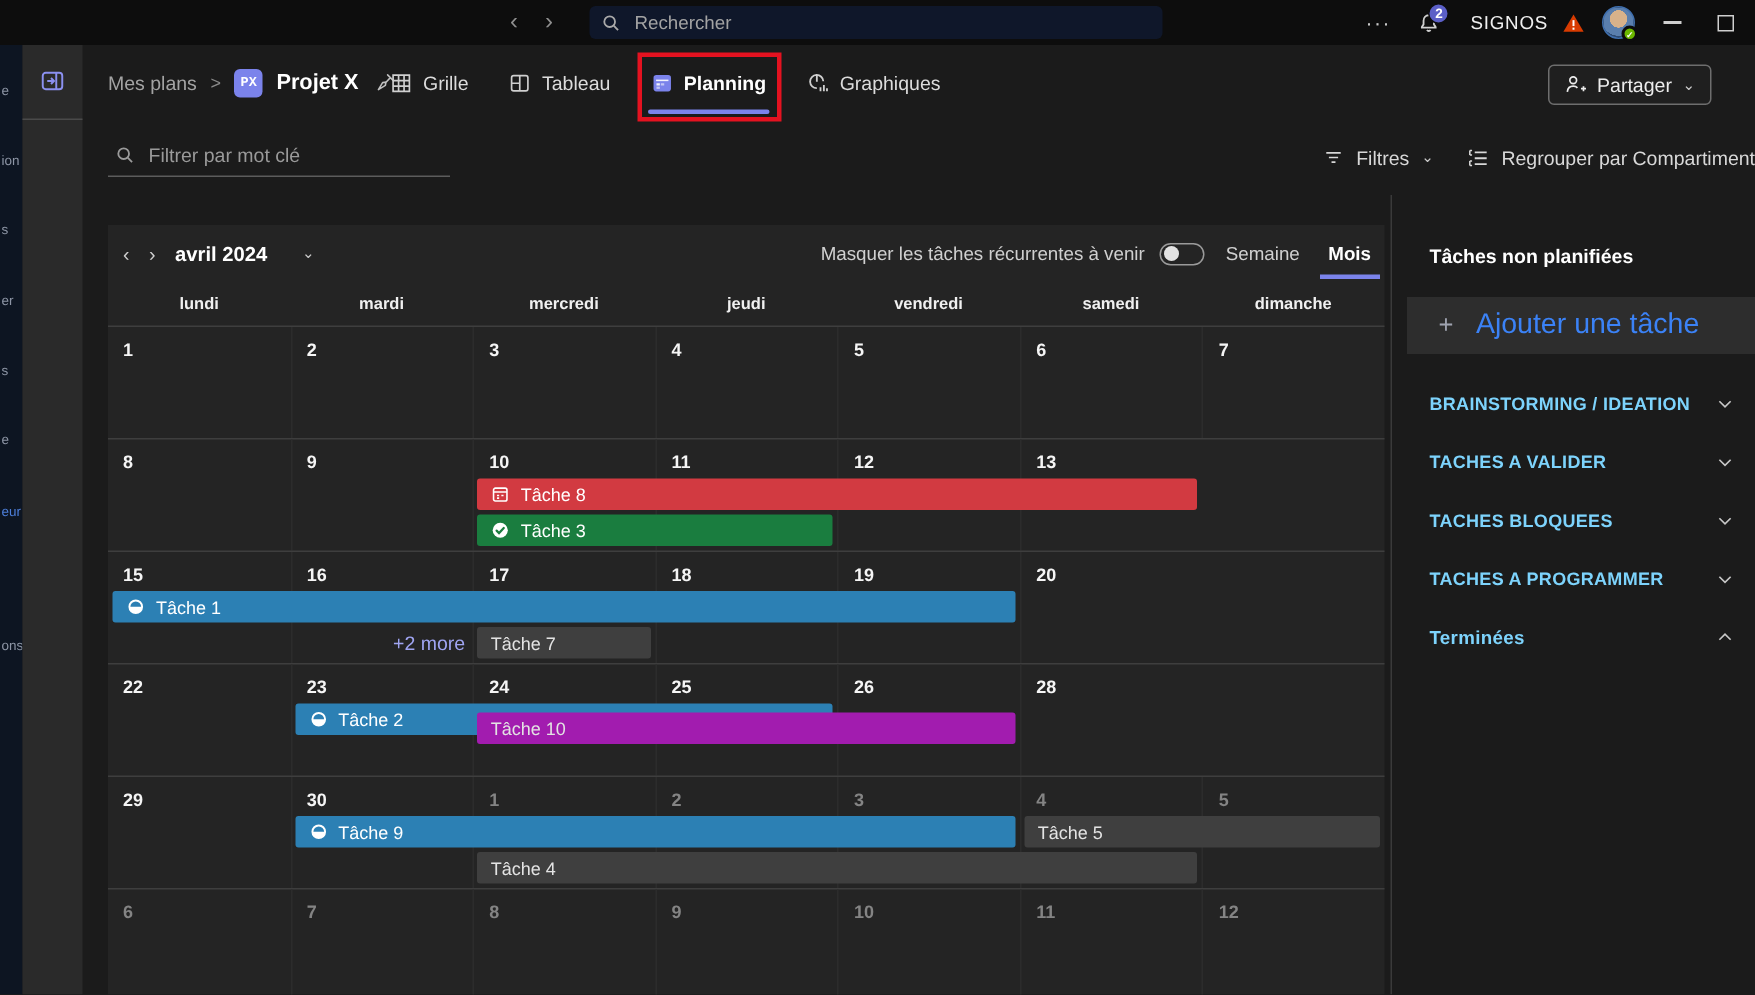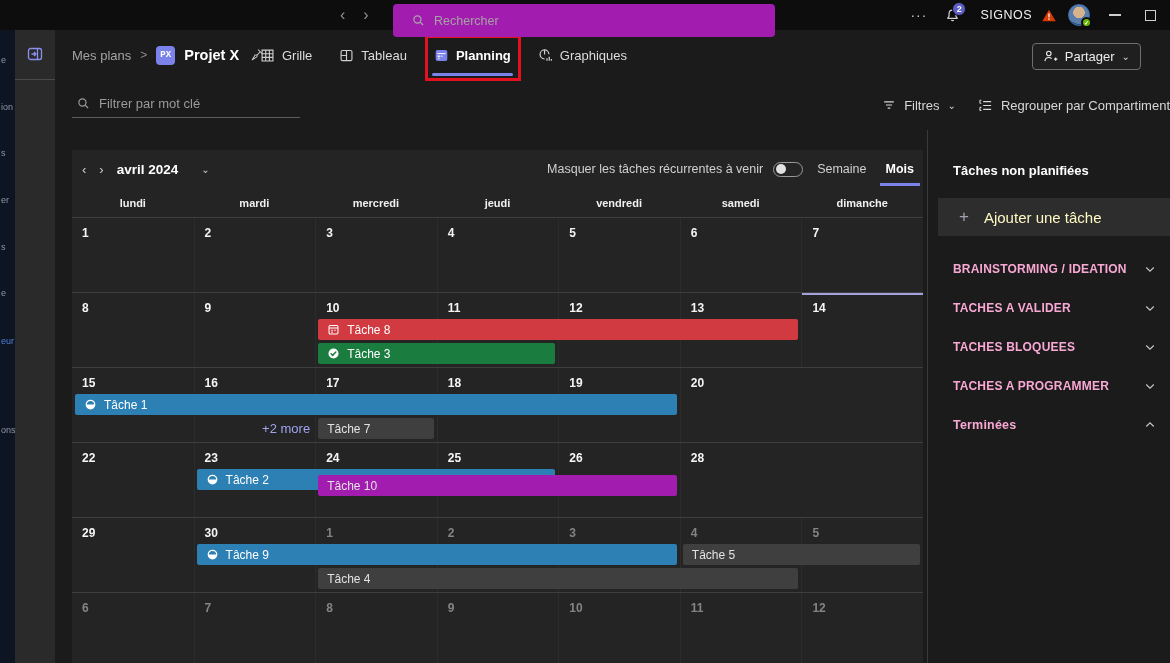--- a/index.html
+++ b/index.html
@@ -3,22 +3,22 @@
 <meta charset="utf-8">
 <style>
   * { margin:0; padding:0; box-sizing:border-box; }
   html,body { width:1170px; height:663px; overflow:hidden; background:#1b1b1b;
     font-family:"Liberation Sans", sans-serif; color:#e8e8e8; position:relative; }
   svg { display:block; }
 
   
   .titlebar { position:absolute; left:0; top:0; width:1170px; height:30px; background:#0d0d0d; z-index:20; }
   .tb-nav { position:absolute; left:340px; top:0; height:30px; display:flex; align-items:center; gap:18px; color:#8f8f8f; }
-  .tb-search { position:absolute; left:393px; top:4px; width:382px; height:33px; background:#a21caf;
-    border-radius:4px; display:flex; align-items:center; gap:9px; padding-left:19px; color:#a9a9a9; }
+  .tb-search { position:absolute; left:393px; top:4px; width:382px; height:22px; background:#0f172a;
+    border-radius:4px; display:flex; align-items:center; gap:9px; padding-left:8px; color:#a9a9a9; }
   .tb-search input { background:transparent; border:none; outline:none; color:#b5b5b5; font-size:12.5px; width:280px;
     font-family:"Liberation Sans", sans-serif; }
   .tb-search input::placeholder { color:#a3a3a3; }
   .tb-right { position:absolute; right:10px; top:0; height:30px; display:flex; align-items:center; }
   .tb-more { color:#c9c9c9; font-size:14px; letter-spacing:1px; margin-right:18px; }
   .bell-wrap { position:relative; margin-right:20px; color:#d0d0d0; }
   .bell-badge { position:absolute; top:-6px; left:7px; min-width:14px; height:14px; border-radius:7px;
     background:var(--badge,#5b5fc7); color:#fff; font-size:9px; font-weight:700; display:flex; align-items:center;
     justify-content:center; padding:0 3px; border:1px solid #0d0d0d; }
   .tb-app { color:#f0f0f0; font-size:12.5px; letter-spacing:.5px; margin-right:9px; }
@@ -99,25 +99,25 @@
   .more-link { position:absolute; height:21px; line-height:21px; text-align:right; font-size:13px;
     color:var(--link,#9fa4f0); padding-right:5px; z-index:2; }
 
   
   .side-panel { position:absolute; left:927px; top:130px; width:243px; height:533px; background:#1b1b1b;
     border-left:1px solid #3a3a3a; }
   .sp-title { position:absolute; left:25px; top:33px; font-size:13px; font-weight:700; color:#ffffff; }
   .add-task { position:absolute; left:10px; top:68px; right:0; height:38px; background:#2d2d2d;
     display:flex; align-items:center; gap:15px; padding-left:21px; }
   .add-plus { color:#9fa3b0; font-size:17px; font-weight:400; }
-  .add-label { color:#fef9c3; font-size:15px; }
+  .add-label { color:#3b82f6; font-size:19px; }
   .sp-sections { position:absolute; left:0; top:119px; right:0; }
   .sp-section { height:39px; display:flex; align-items:center; justify-content:space-between;
     padding:0 14px 0 25px; }
-  .sp-label { font-size:12px; font-weight:700; color:#f9a8d4; letter-spacing:.2px; }
+  .sp-label { font-size:12px; font-weight:700; color:#7dd3fc; letter-spacing:.2px; }
   .sp-section.title-case .sp-label { font-size:12.5px; }
   .sp-chevron { color:#c8c8c8; }
 </style>
 </head>
 <body>
 
 <div class="titlebar">
   <div class="tb-nav">
     <span>‹</span>
     <span>›</span>
@@ -336,23 +336,20 @@
         </div>
         <div class="cell colsep">
           <span class="daynum">11</span>
         </div>
         <div class="cell colsep">
           <span class="daynum">12</span>
         </div>
         <div class="cell colsep">
           <span class="daynum">13</span>
         </div>
-        <div class="cell colsep today">
-          <span class="daynum">14</span>
-        </div>
         <div class="bar " style="left: calc(28.5714% + 3px); width: calc(57.1429% - 6px); top: 26px; background: rgb(210, 58, 65);">
           <span>
             <svg width="13" height="13" viewBox="0 0 16 16">
               <rect x="2.5" y="3" width="11" height="10.5" rx="1.5" fill="none" stroke="#fff" stroke-width="1.3"></rect>
               <path d="M2.5 6.2h11" stroke="#fff" stroke-width="1.3"></path>
               <path d="M5.3 9h1.8 M8.9 9h1.8 M5.3 11.2h1.8" stroke="#fff" stroke-width="1.3"></path>
             </svg>
           </span>
           <span>Tâche 8</span>
         </div>

